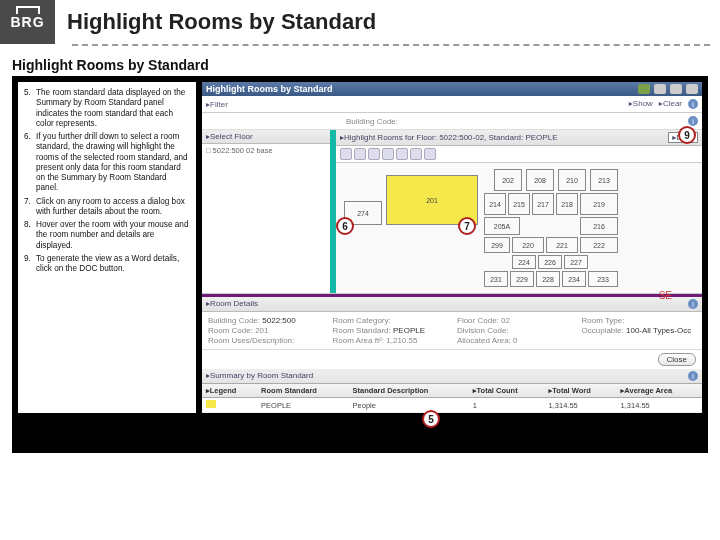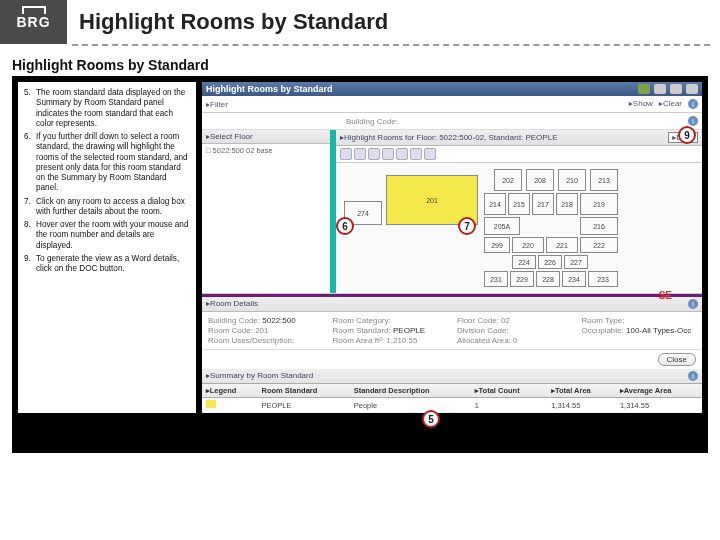--- a/index.html
+++ b/index.html
@@ -1,18 +1,18 @@
 <!DOCTYPE html>
 <html><head>
 <meta charset="utf-8">
 <style>
 *{margin:0;padding:0;box-sizing:border-box;font-family:Arial,sans-serif}
 body{width:720px;height:540px;background:#fff;position:relative;overflow:hidden}
 .header{height:44px;display:flex;align-items:center}
-.logo{width:67px;height:44px;background:#4a4a4a;color:#fff;display:flex;align-items:center;justify-content:center;font-size:14px;font-weight:bold;letter-spacing:1px;position:relative;margin-right:12px}
+.logo{width:55px;height:44px;background:#4a4a4a;color:#fff;display:flex;align-items:center;justify-content:center;font-size:14px;font-weight:bold;letter-spacing:1px;position:relative;margin-right:12px}
 .logo::before{content:"";position:absolute;top:6px;left:50%;transform:translateX(-50%);width:20px;height:6px;border-top:2px solid #fff;border-left:2px solid #fff;border-right:2px solid #fff}
 .title-main{font-size:22px;color:#222}
 .dash{height:1px;border-bottom:2px dashed #999;margin:0 10px 8px 72px}
 .subtitle-bar{margin:4px 12px 0 12px;background:#fff;padding:2px 0}
 .subtitle{font-size:14px;font-weight:bold;color:#111}
 .black-panel{margin:0 12px 12px 12px;background:#000;padding:6px 6px 40px 6px;display:flex;gap:6px}
 .left-col{width:178px;background:#fff;padding:6px 6px}
 .left-col ol{list-style:none}
 .left-col li{font-size:8.2px;line-height:1.25;color:#111;margin-bottom:3px;display:flex}
 .left-col .num{width:12px;flex-shrink:0}
@@ -42,21 +42,21 @@
 .rd-grid{display:grid;grid-template-columns:1fr 1fr 1fr 1fr;gap:1px 10px;padding:4px 6px;font-size:8px;color:#888}
 .rd-grid .v{color:#333}
 .close-row{text-align:right;padding:3px 6px;border-top:1px solid #ddd}
 .close-btn{display:inline-block;padding:1px 8px;border:1px solid #999;background:linear-gradient(#fefefe,#e8e8e8);font-size:8px;color:#333;border-radius:6px}
 .summary-hdr{background:linear-gradient(#eee,#e4e4e4);padding:2px 4px;font-size:8px;color:#446;border-bottom:1px solid #aaa}
 .tbl{width:100%;border-collapse:collapse;font-size:7.5px}
 .tbl th{background:linear-gradient(#f4f4f4,#e6e6e6);border-bottom:1px solid #aaa;padding:2px 4px;text-align:left;color:#333;font-weight:bold}
 .tbl td{padding:2px 4px;color:#444;border-bottom:1px solid #eee}
 .callout{position:absolute;width:18px;height:18px;border:2.5px solid #b02020;border-radius:50%;background:#fff;color:#222;font-size:10px;font-weight:bold;display:flex;align-items:center;justify-content:center;z-index:20}
 .doc-btn{display:inline-block;font-size:8px;padding:0 3px;border:1px solid #888;background:#fff;color:#446;margin-left:3px}
-.se-mark{position:absolute;color:#d33;font-size:10px;font-weight:bold;z-index:15}
+.se-mark{position:absolute;color:#d33;font-size:10px;font-weight:normal;z-index:15}
 </style>
 </head>
 <body>
 
 <div class="header">
   <div class="logo">BRG</div>
   <h1 class="title-main">Highlight Rooms by Standard</h1>
 </div>
 <div class="dash"></div>
 
@@ -194,21 +194,21 @@
       <span>▸Summary by Room Standard</span>
       <span class="help-ic">i</span>
     </div>
     <table class="tbl">
       <thead>
           <tr>
         <th>▸Legend</th>
         <th>Room Standard</th>
         <th>Standard Description</th>
         <th>▸Total Count</th>
-        <th>▸Total Area</th>
+        <th>▸Total Word</th>
         <th>▸Average Area</th>
       </tr>
         </thead>
       <tbody>
           <tr>
         <td><span style="display:inline-block;width:10px;height:8px;background:#f5e84a"></span></td>
         <td>PEOPLE</td>
         <td>People</td>
         <td>1</td>
         <td>1,314.55</td>

